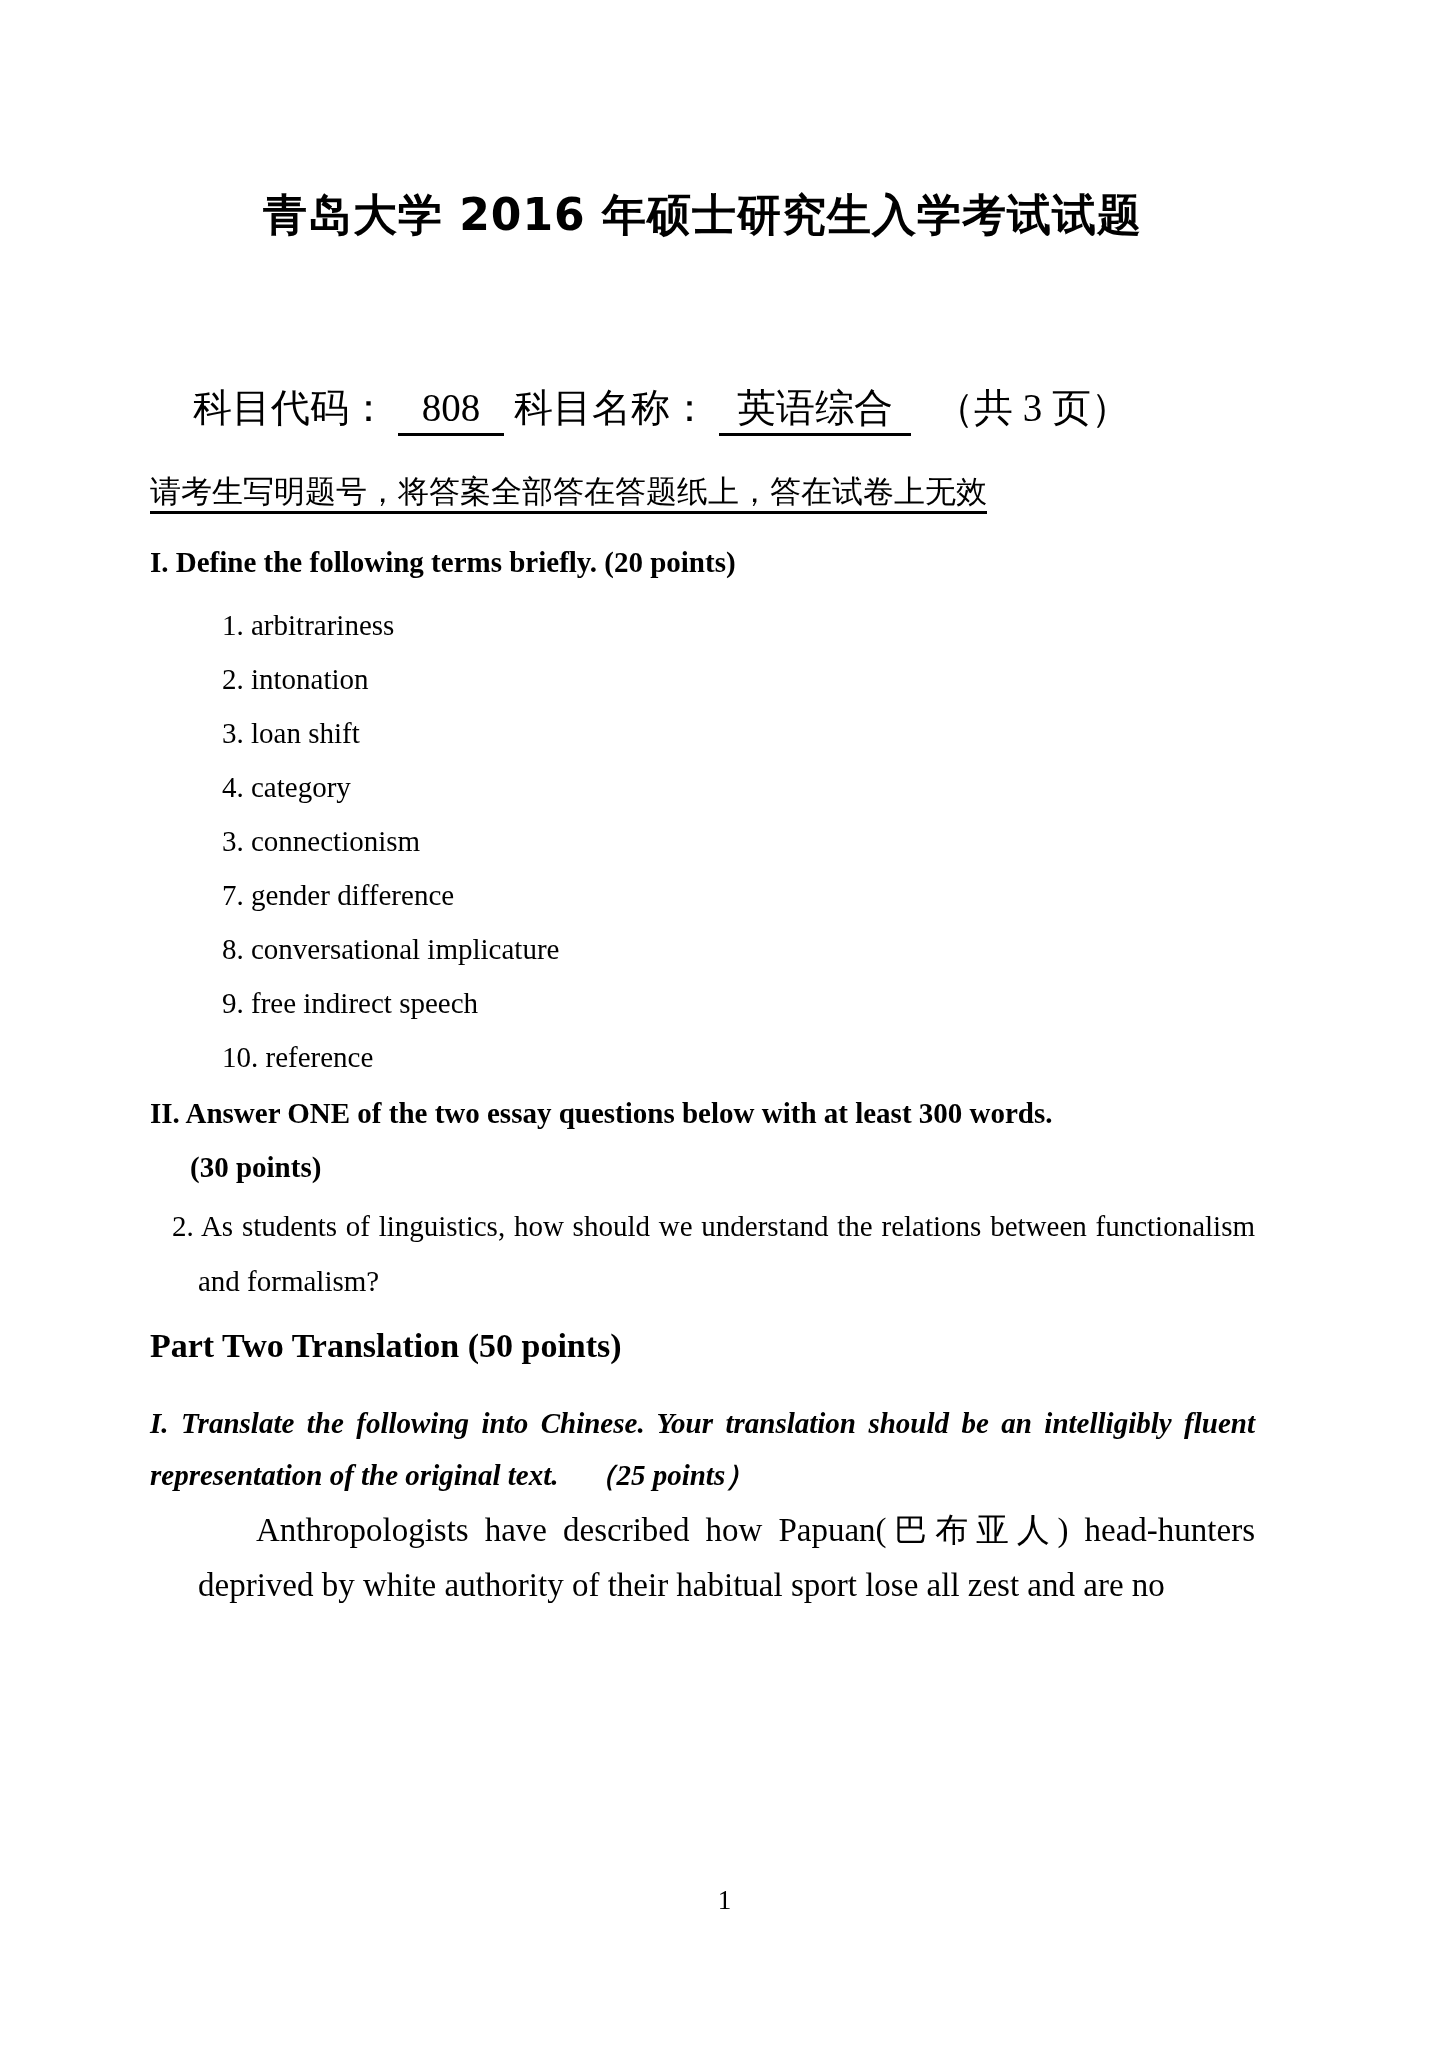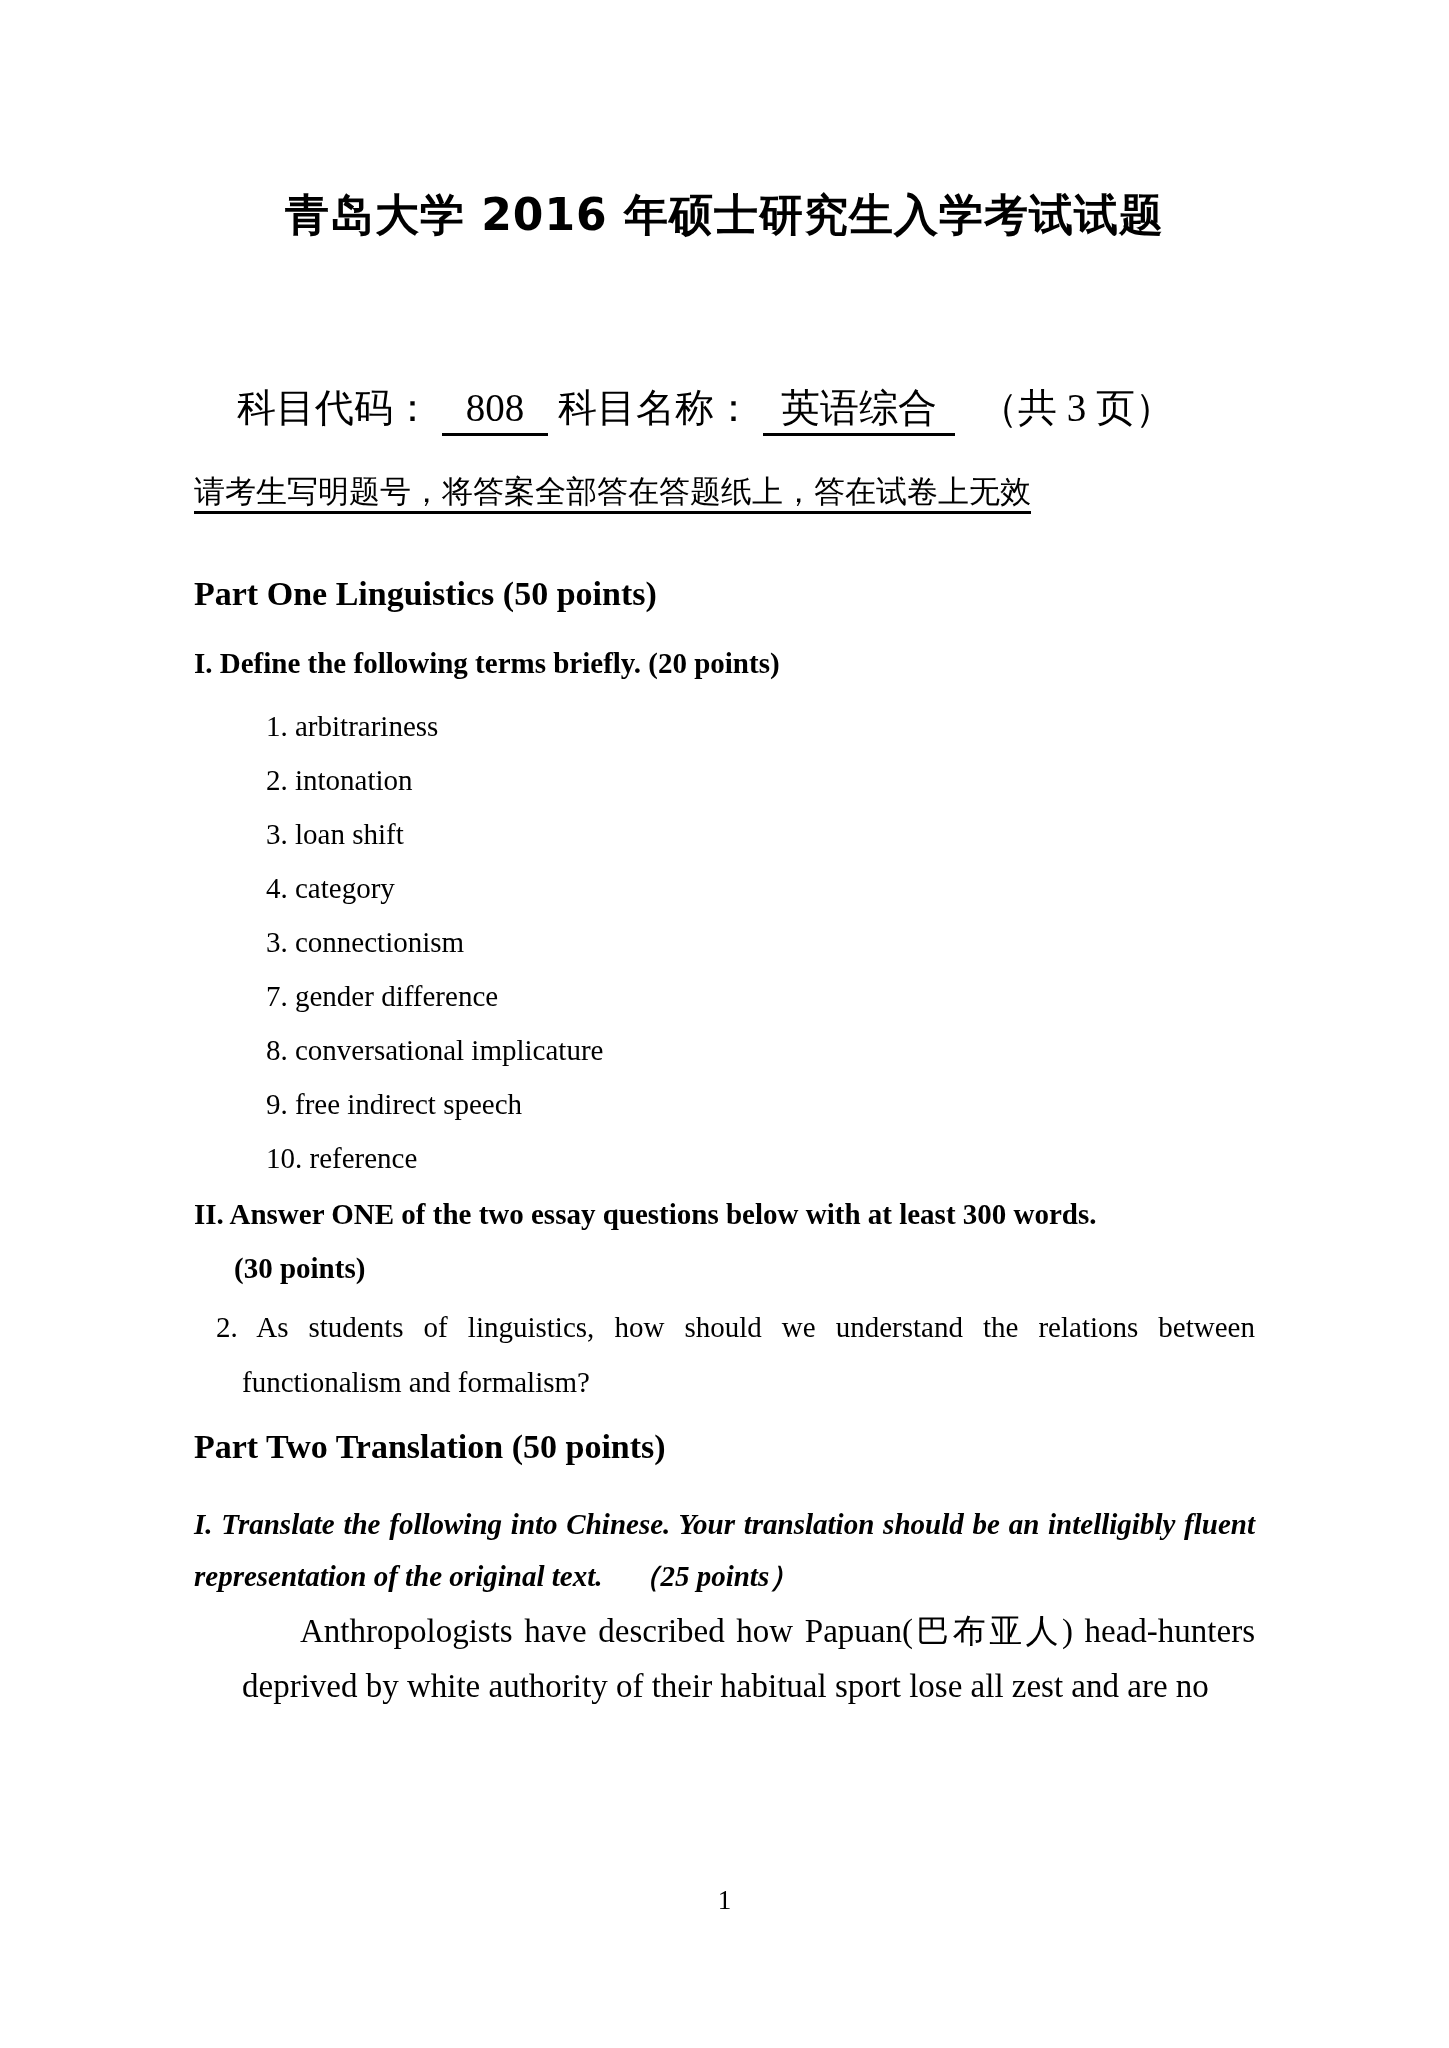--- a/index.html
+++ b/index.html
@@ -12,21 +12,20 @@
     width: 1449px;
     height: 2048px;
     margin: 0 auto;
     background: #ffffff;
     color: #000000;
     font-family: "Liberation Serif", "DejaVu Serif", serif;
     overflow: hidden;
   }
   .content {
     padding: 185px 194px 0 150px;
-    margin-left: 44px;
   }
   .doc-title {
     font-family: "DejaVu Sans", "Liberation Sans", sans-serif;
     font-weight: bold;
     font-size: 44px;
     line-height: 60px;
     text-align: center;
     letter-spacing: 1px;
     white-space: nowrap;
   }
@@ -140,21 +139,20 @@
     <div class="doc-title">青岛大学 2016 年硕士研究生入学考试试题</div>
 
     <div class="meta-line">
       <span class="meta-label">科目代码：</span><span class="u-seg u-code">808</span><span class="meta-label">科目名称：</span><span class="u-seg u-name">英语综合</span><span class="pages-note">（共 3 页）</span>
     </div>
 
     <div class="notice-line">
       <span>请考生写明题号，将答案全部答在答题纸上，答在试卷上无效</span>
     </div>
 
-    <div class="part-heading">Part One Linguistics (50 points)</div>
 
     <div class="sec-heading">I. Define the following terms briefly. (20 points)</div>
 
     <div class="terms-list">
         <div class="term">1. arbitrariness</div>
         <div class="term">2. intonation</div>
         <div class="term">3. loan shift</div>
         <div class="term">4. category</div>
         <div class="term">3. connectionism</div>
         <div class="term">7. gender difference</div>

